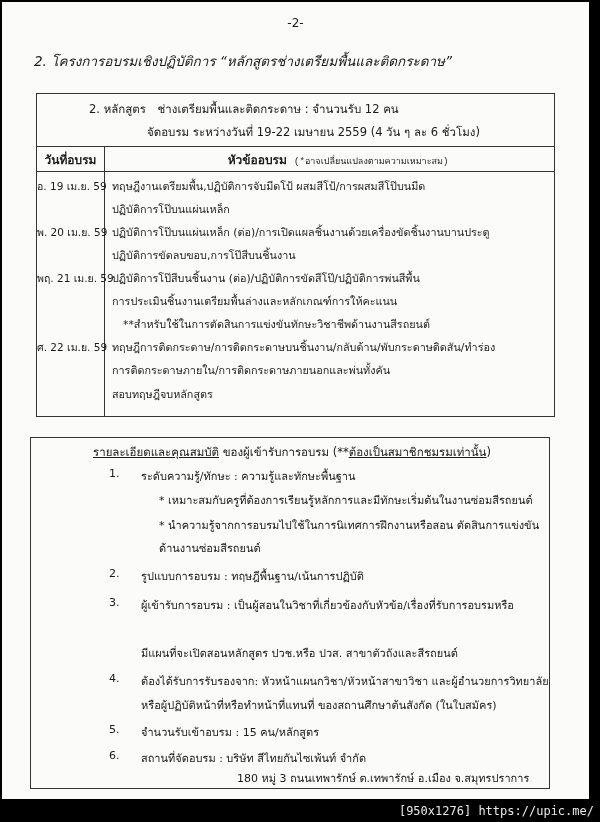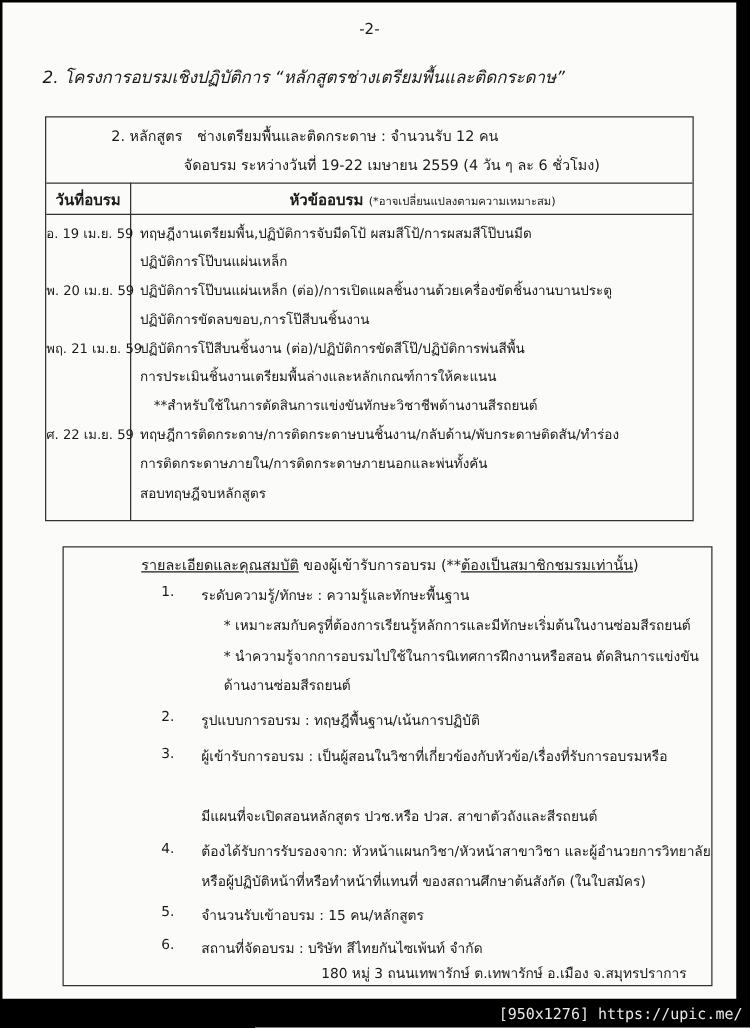--- a/index.html
+++ b/index.html
@@ -21,29 +21,29 @@
   
   .sched {
     position: absolute; left: 34px; top: 91px; width: 519px; height: 324px;
     border: 1.3px solid #333; box-sizing: border-box;
   }
   .sched .head-block { position: absolute; left: 0; right: 0; top: 0; height: 52px; border-bottom: 1.3px solid #333; }
   .sched .course-line { position: absolute; left: 52px; top: 6px; font-size: 11.5px; white-space: nowrap; }
   .sched .course-line .label { margin-right: 8px; }
   .sched .date-line { position: absolute; left: 110px; top: 29px; font-size: 11.5px; white-space: nowrap; }
   .sched .col-div { position: absolute; left: 67px; top: 52px; bottom: 0; border-left: 1.3px solid #333; }
-  .sched .col-head-row { position: absolute; left: 0; right: 0; top: 52px; height: 25px; border-bottom: 1.3px solid #333; }
+  .sched .col-head-row { position: absolute; left: 0; right: 0; top: 52px; height: 25px; border-bottom: 1.3px solid #333; font-family: Liberation Mono, monospace; }
   .sched .col-head-date { position: absolute; left: 0; width: 67px; top: 4px; text-align: center; font-size: 12px; font-weight: bold; }
   .sched .col-head-topic { position: absolute; left: 67px; right: 0; top: 4px; text-align: center; font-size: 12px; font-weight: bold; padding-left: 18px; }
   .sched .col-head-topic .note { font-weight: normal; font-size: 9px; }
   .sched .row-date { position: absolute; width: 63px; text-align: right; font-size: 10.5px; white-space: nowrap; }
   .sched .row-line { position: absolute; left: 75px; font-size: 10.8px; white-space: nowrap; }
   
   .qual {
-    position: absolute; left: 48px; top: 435px; width: 520px; height: 352px;
+    position: absolute; left: 28px; top: 435px; width: 520px; height: 352px;
     border: 1.3px solid #333; box-sizing: border-box; text-align: center;
   }
   .qual .q-title { position: absolute; left: 62px; top: 5px; font-size: 11.5px; white-space: nowrap; }
   .qual .q-title .u { text-decoration: underline; }
   .qual .item-num { position: absolute; left: 78px; font-size: 11px; }
   .qual .item-text { position: absolute; left: 110px; font-size: 11px; white-space: nowrap; }
   .qual .sub-text { position: absolute; left: 128px; font-size: 11px; white-space: nowrap; }
   .watermark {
     position: absolute; right: 6px; bottom: 4px; color: #e8e8e8;
     font-family: "DejaVu Sans Mono", monospace; font-size: 12px;

